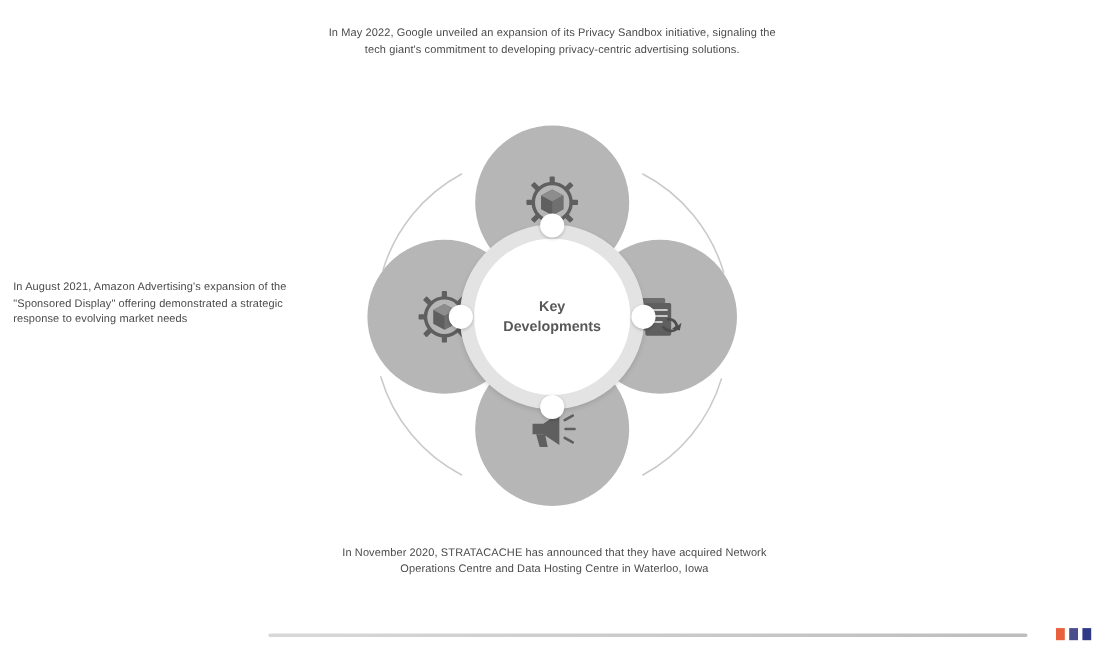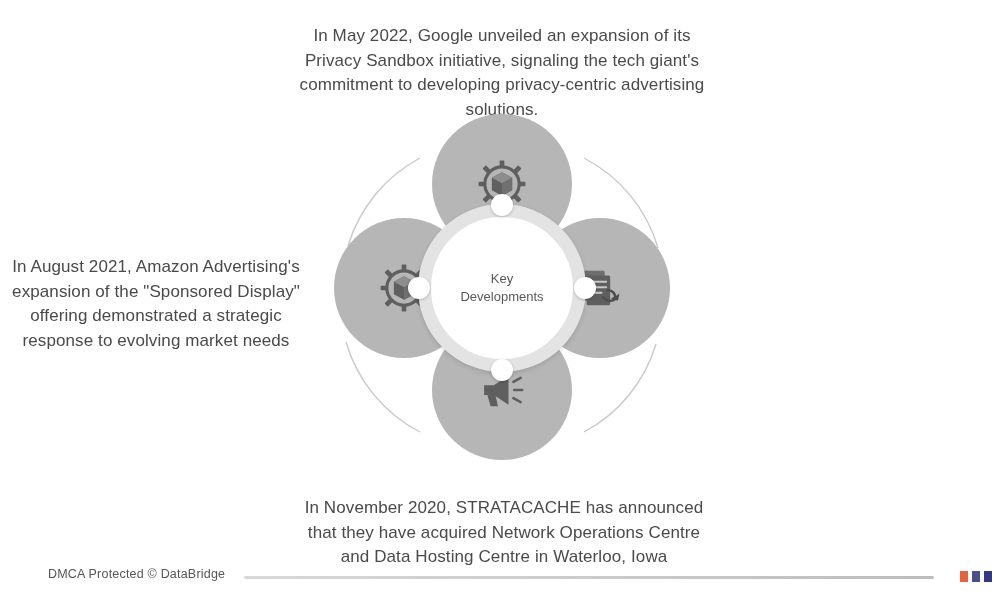--- a/index.html
+++ b/index.html
@@ -17,36 +17,36 @@
   }
 
   .canvas {
     position: absolute;
     inset: 0;
   }
 
   
   .note {
     position: absolute;
-    font-size: 17px;
+    font-size: 10px;
     line-height: 1.45;
     color: #4a4a4a;
     letter-spacing: 0.1px;
   }
   .note-top {
     left: 296px;
     top: 24px;
     width: 412px;
     text-align: center;
   }
   .note-left {
     left: 12px;
     top: 255px;
     width: 288px;
-    text-align: center;
+    text-align: left;
   }
   .note-right {
     left: 706px;
     top: 255px;
     width: 290px;
     text-align: left;
   }
   .note-bottom {
     left: 300px;
     top: 496px;
@@ -92,21 +92,21 @@
     background: #ffffff;
     border: 13px solid #e3e3e3;
     box-sizing: border-box;
     box-shadow: 0 2px 5px rgba(0,0,0,0.12);
     display: flex;
     align-items: center;
     justify-content: center;
   }
   .ring-label {
     font-size: 13px;
-    font-weight: normal;
+    font-weight: bold;
     color: #585858;
     text-align: center;
     line-height: 1.35;
     width: 110px;
   }
 
   
   .dot {
     position: absolute;
     width: 22px;
@@ -265,21 +265,20 @@
       </div>
     </div>
 
     <div class="dot dot-top"></div>
     <div class="dot dot-right"></div>
     <div class="dot dot-bottom"></div>
     <div class="dot dot-left"></div>
   </div>
 
   <div class="footer">
-    <div class="footer-text">DMCA Protected © DataBridge</div>
     <div class="footer-rule"></div>
     <div class="footer-squares">
       <div class="sq" style="background:#e8613c"></div>
       <div class="sq" style="background:#4a4f8c"></div>
       <div class="sq" style="background:#2f3a86"></div>
     </div>
   </div>
 
 </div>
 

